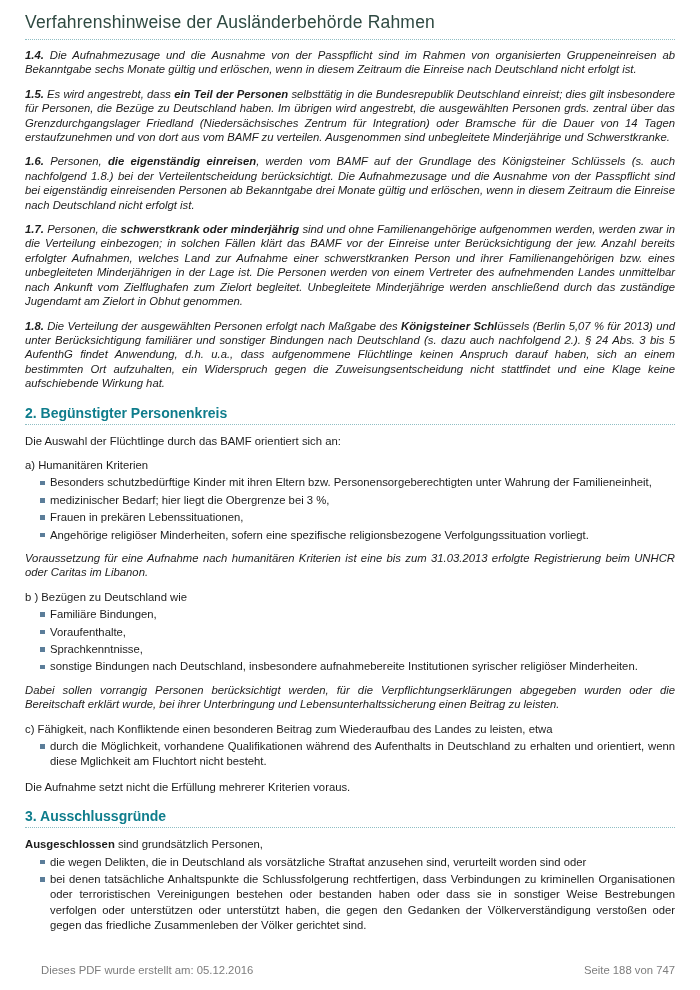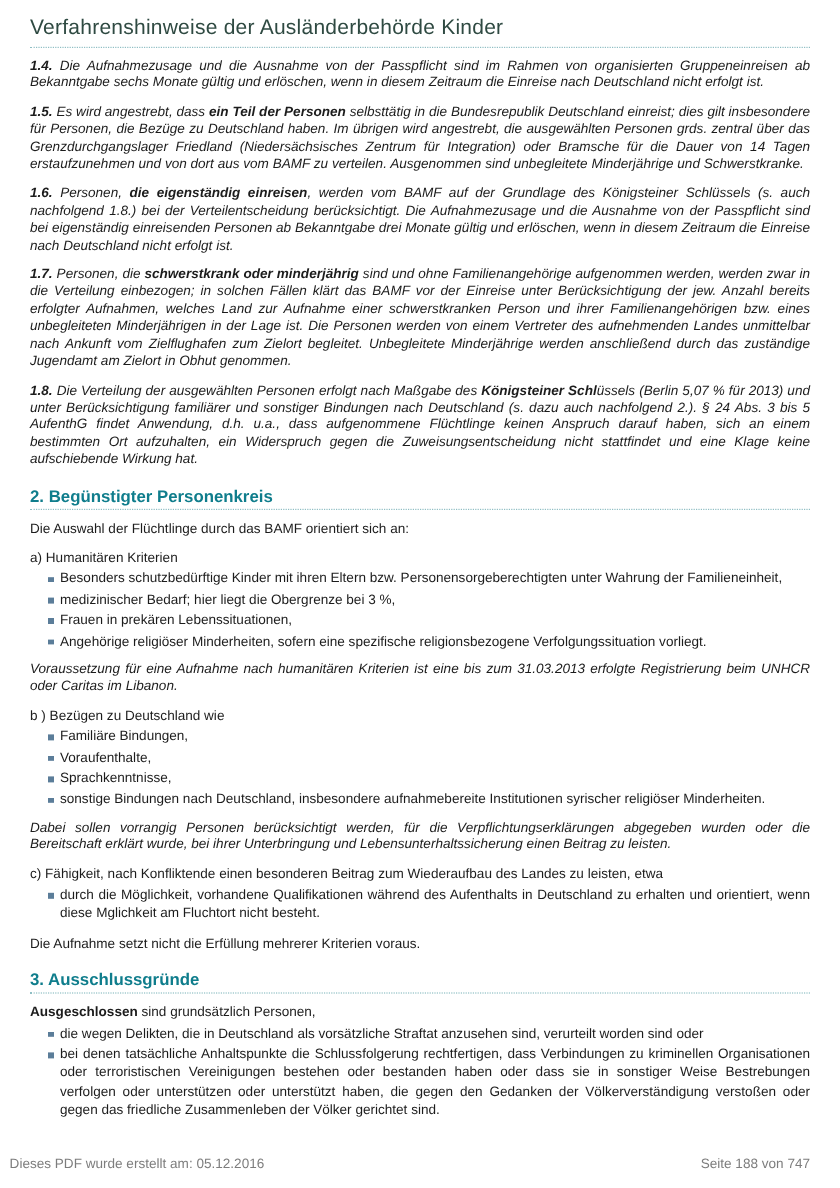--- a/index.html
+++ b/index.html
@@ -24,31 +24,31 @@
   li{
     position:relative;padding-left:10px;font-size:11.3px;line-height:15.4px;
     margin-top:2px;text-align:justify;
   }
   li::before{
     content:"";position:absolute;left:0;top:5.2px;width:4.6px;height:4.6px;
     background:#5b7d99;
   }
   strong{font-weight:700;text-align:center;}
   .footer{
-    position:absolute;left:8px;right:25px;bottom:14px;
+    position:absolute;left:41px;right:25px;bottom:14px;
     display:flex;justify-content:space-between;
     font-size:11.3px;color:#7d7d7d;
   }
 </style>
 </head>
 <body>
 
 <div class="page">
 
-  <h1>Verfahrenshinweise der Ausländerbehörde Kinder</h1>
+  <h1>Verfahrenshinweise der Ausländerbehörde Rahmen</h1>
 
   <p class="justify tight"><strong>1.4.</strong><span> Die Aufnahmezusage und die Ausnahme von der Passpflicht sind im Rahmen von organisierten Gruppeneinreisen ab Bekanntgabe sechs Monate gültig und erlöschen, wenn in diesem Zeitraum die Einreise nach Deutschland nicht erfolgt ist.</span></p>
   <p class="justify"><strong>1.5.</strong><span> Es wird angestrebt, dass </span><strong>ein Teil der Personen</strong><span> selbsttätig in die Bundesrepublik Deutschland einreist; dies gilt insbesondere für Personen, die Bezüge zu Deutschland haben. Im übrigen wird angestrebt, die ausgewählten Personen grds. zentral über das Grenzdurchgangslager Friedland (Niedersächsisches Zentrum für Integration) oder Bramsche für die Dauer von 14 Tagen erstaufzunehmen und von dort aus vom BAMF zu verteilen. Ausgenommen sind unbegleitete Minderjährige und Schwerstkranke.</span></p>
   <p class="justify"><strong>1.6.</strong><span> Personen, </span><strong>die eigenständig einreisen</strong><span>, werden vom BAMF auf der Grundlage des Königsteiner Schlüssels (s. auch nachfolgend 1.8.) bei der Verteilentscheidung berücksichtigt. Die Aufnahmezusage und die Ausnahme von der Passpflicht sind bei eigenständig einreisenden Personen ab Bekanntgabe drei Monate gültig und erlöschen, wenn in diesem Zeitraum die Einreise nach Deutschland nicht erfolgt ist.</span></p>
   <p class="justify"><strong>1.7.</strong><span> Personen, die </span><strong>schwerstkrank oder minderjährig</strong><span> sind und ohne Familienangehörige aufgenommen werden, werden zwar in die Verteilung einbezogen; in solchen Fällen klärt das BAMF vor der Einreise unter Berücksichtigung der jew. Anzahl bereits erfolgter Aufnahmen, welches Land zur Aufnahme einer schwerstkranken Person und ihrer Familienangehörigen bzw. eines unbegleiteten Minderjährigen in der Lage ist. Die Personen werden von einem Vertreter des aufnehmenden Landes unmittelbar nach Ankunft vom Zielflughafen zum Zielort begleitet. Unbegleitete Minderjährige werden anschließend durch das zuständige Jugendamt am Zielort in Obhut genommen.</span></p>
   <p class="justify"><strong>1.8.</strong><span> Die Verteilung der ausgewählten Personen erfolgt nach Maßgabe des </span><strong>Königsteiner Schl</strong><span>üssels (Berlin 5,07 % für 2013) und unter Berücksichtigung familiärer und sonstiger Bindungen nach Deutschland (s. dazu auch nachfolgend 2.). § 24 Abs. 3 bis 5 AufenthG findet Anwendung, d.h. u.a., dass aufgenommene Flüchtlinge keinen Anspruch darauf haben, sich an einem bestimmten Ort aufzuhalten, ein Widerspruch gegen die Zuweisungsentscheidung nicht stattfindet und eine Klage keine aufschiebende Wirkung hat.</span></p>
 
   <h2>2. Begünstigter Personenkreis</h2>
   <p class="first">Die Auswahl der Flüchtlinge durch das BAMF orientiert sich an:</p>
 

